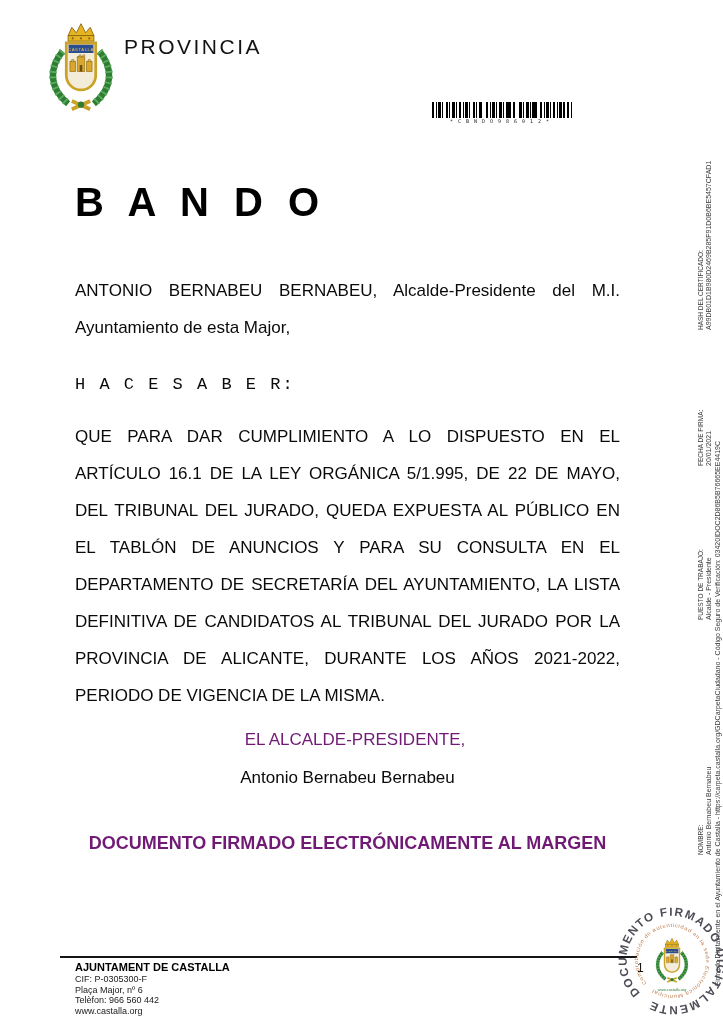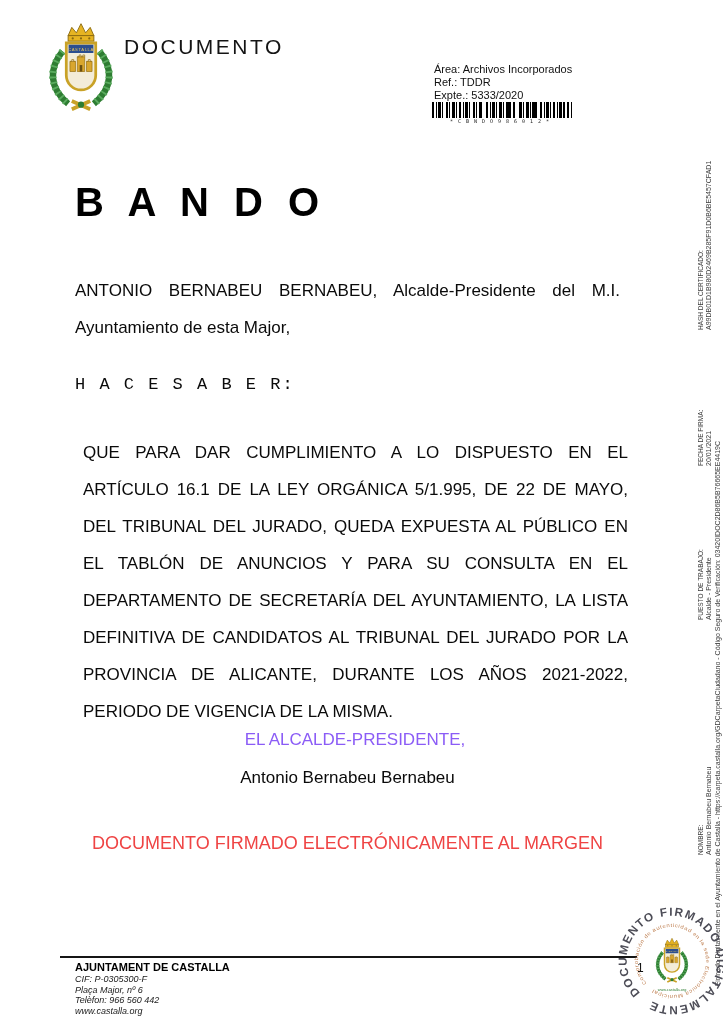--- a/index.html
+++ b/index.html
@@ -22,40 +22,40 @@
   .barcode-caption{position:absolute;left:432px;top:118px;width:140px;text-align:center;
            font-family:"DejaVu Sans Mono",monospace;font-size:5px;letter-spacing:5px;
            color:#222;white-space:nowrap;overflow:hidden;}
   
   .doc-title{position:absolute;left:75px;top:180px;width:560px;text-align:left;
              font-size:40px;font-weight:bold;letter-spacing:7px;color:#000;}
   .para{position:absolute;left:75px;width:545px;font-size:17px;line-height:37px;
         text-align:justify;color:#0a0a0a;}
   .p-intro{top:272px;}
   .p-hace{top:366px;text-align:left;letter-spacing:2px;font-family:Liberation Mono, monospace;}
-  .p-body{top:434px;margin-left:8px;}
+  .p-body{top:418px;}
   .sig-title{position:absolute;left:75px;top:730px;width:560px;text-align:center;
-             font-size:17px;color:#8b5cf6;}
+             font-size:17px;color:#701a75;}
   .sig-name{position:absolute;left:75px;top:768px;width:545px;text-align:center;
             font-size:17px;color:#0a0a0a;}
   .signed-notice{position:absolute;left:75px;top:833px;width:545px;text-align:center;
-            font-size:18px;font-weight:normal;color:#ef4444;}
+            font-size:18px;font-weight:bold;color:#701a75;}
   
   .sig-strip{position:absolute;left:697px;top:986px;width:836px;height:26px;
              transform-origin:0 0;transform:rotate(-90deg);color:#3a3a3a;}
   .sig-group{position:absolute;top:0;white-space:nowrap;}
   .sig-group .lbl{font-size:6.5px;line-height:7.5px;}
   .sig-group .val{font-size:7px;line-height:7.5px;}
   .g0{left:131px;} .g1{left:366px;} .g2{left:520px;} .g3{left:656px;}
   .sig-verification{position:absolute;left:0;top:17px;width:836px;font-size:7px;
              white-space:nowrap;color:#3a3a3a;}
   
   .footer-rule{position:absolute;left:60px;top:956px;width:577px;height:2px;background:#151515;}
   .footer-org{position:absolute;left:75px;top:961px;font-size:11px;font-weight:bold;color:#000;}
-  .footer-lines{position:absolute;left:75px;top:974px;font-size:9px;line-height:10.7px;color:#1a1a1a;font-style:italic;}
+  .footer-lines{position:absolute;left:75px;top:974px;font-size:9px;line-height:10.7px;color:#1a1a1a;}
   .page-number{position:absolute;left:637px;top:961px;font-size:12px;color:#111;}
   
   .stamp{position:absolute;left:616px;top:905px;}
   .stamp text{font-family:"Liberation Sans",sans-serif;}
   .defs-hidden{position:absolute;width:0;height:0;overflow:hidden;}
 </style>
 </head>
 <body>
 
 <svg class="defs-hidden" aria-hidden="true">
@@ -86,28 +86,23 @@
     </symbol>
   </defs>
 </svg>
 
 <div class="page">
 
   <svg class="crest-header" width="74" height="92" viewBox="0 0 80 100">
     <use href="#crest"></use>
   </svg>
   <div class="wordmark">
-    <div>DOCUMENTO</div>
+    <div>PROVINCIA</div>
   </div>
 
-  <div class="fileinfo">
-    <div>Área: Archivos Incorporados</div>
-    <div>Ref.: TDDR</div>
-    <div>Expte.: 5333/2020</div>
-  </div>
   <div class="barcode"></div>
   <div class="barcode-caption">*CBNDO986012*</div>
 
   <div class="doc-title">B A N D O</div>
 
   <div class="para p-intro">ANTONIO BERNABEU BERNABEU, Alcalde-Presidente del M.I. Ayuntamiento de esta Major,</div>
   <div class="para p-hace">H A C E    S A B E R:</div>
   <div class="para p-body">QUE PARA DAR CUMPLIMIENTO A LO DISPUESTO EN EL ARTÍCULO 16.1 DE LA LEY ORGÁNICA 5/1.995, DE 22 DE MAYO, DEL TRIBUNAL DEL JURADO, QUEDA EXPUESTA AL PÚBLICO EN EL TABLÓN DE ANUNCIOS Y PARA SU CONSULTA EN EL DEPARTAMENTO DE SECRETARÍA DEL AYUNTAMIENTO, LA LISTA DEFINITIVA DE CANDIDATOS AL TRIBUNAL DEL JURADO POR LA PROVINCIA DE ALICANTE, DURANTE LOS AÑOS 2021-2022, PERIODO DE VIGENCIA DE LA MISMA.</div>
 
   <div class="sig-title">EL ALCALDE-PRESIDENTE,</div>

